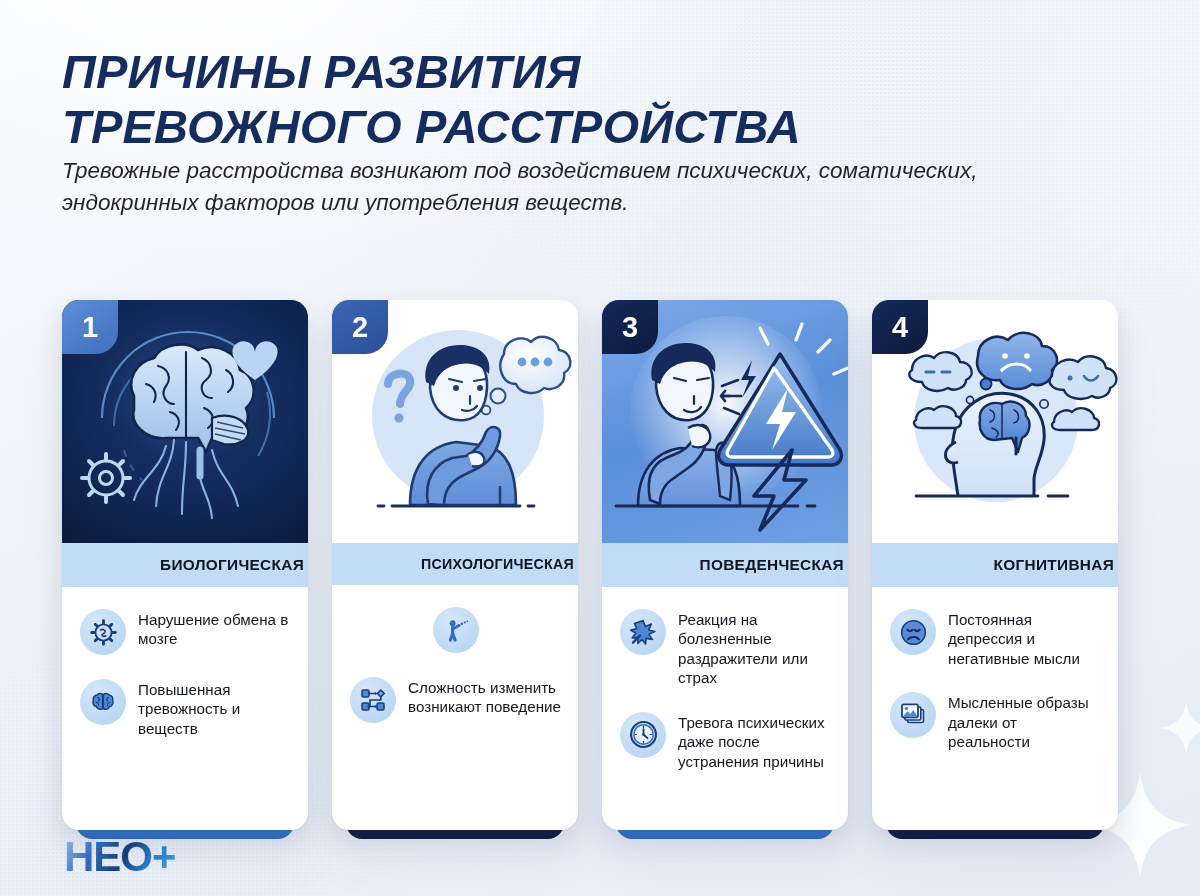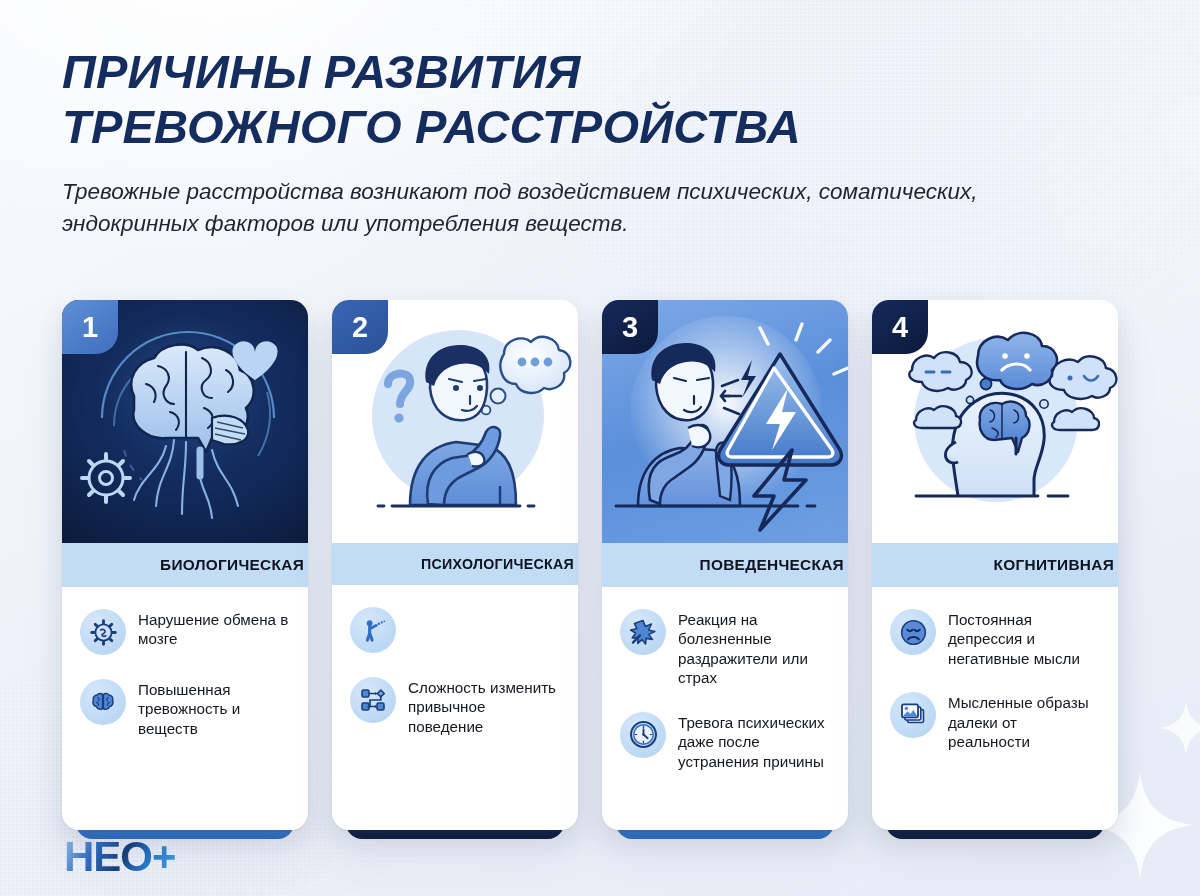--- a/index.html
+++ b/index.html
@@ -53,21 +53,20 @@
     line-height: 1.18;
     font-weight: 700;
     letter-spacing: .2px;
     color: #142d5e;
     text-transform: uppercase;
     text-shadow: 0 1px 0 rgba(255,255,255,.8);
   }
   .title .l2 { display: block; }
 
   .subtitle {
-    margin-top: 21px;
     font-size: 22.5px;
     line-height: 1.42;
     color: #1d2430;
     font-weight: 400;
     max-width: 950px;
   }
 
   
   .cards {
     position: absolute;
@@ -149,20 +148,21 @@
   }
   .band.small { font-size: 14.2px; }
 
   
   .bullets {
     padding: 22px 16px 28px 18px;
     display: flex;
     flex-direction: column;
     gap: 24px;
     flex: 1;
+    align-items: center;
   }
   .bullet { display: flex; gap: 12px; align-items: flex-start; }
 
   .bullet-icon {
     flex: 0 0 auto;
     width: 46px; height: 46px;
     border-radius: 50%;
     background: radial-gradient(circle at 36% 30%, #d6e7fa 0%, #bcd8f4 70%, #aed0f1 100%);
     display: flex; align-items: center; justify-content: center;
   }
@@ -423,21 +423,21 @@
                   <path d="M21.8 11 L21.8 14 L11 14 L11 20.5"></path>
                   <path d="M10.6 20.5 L16.2 20.5"></path>
                 </g>
                 <g fill="#1b3f7d" stroke="none">
                   <path d="M16.2 5.8 L18.4 7.5 L16.2 9.2 Z"></path>
                   <path d="M15.9 18.8 L18.1 20.5 L15.9 22.2 Z"></path>
                   <path d="M9.3 18.8 L11.5 20.5 L9.3 22.2 Z" transform="translate(-0.6,0)"></path>
                 </g>
               </svg>
             </span>
-            <span class="bullet-text">Сложность изменить привычное поведение</span>
+            <span class="bullet-text">Сложность изменить возникают поведение</span>
           </div>
         </div>
       </div>
     </div>
 
     <div class="card-wrap">
       <div class="card-foot blue"></div>
       <div class="card">
         <div class="illo bluegrad">
           <svg viewBox="0 0 246 243">

